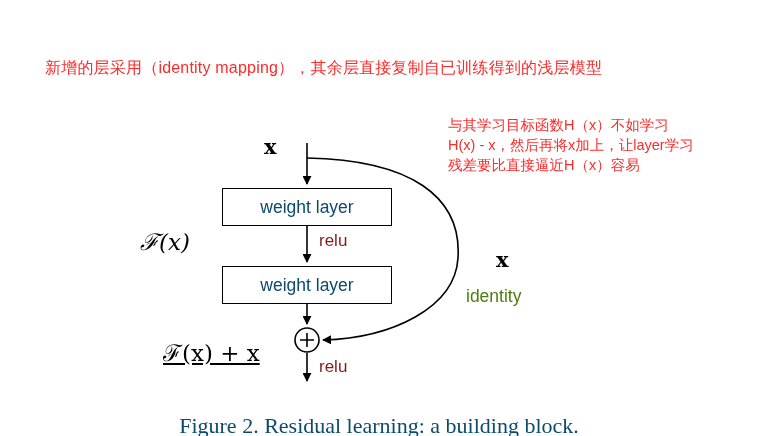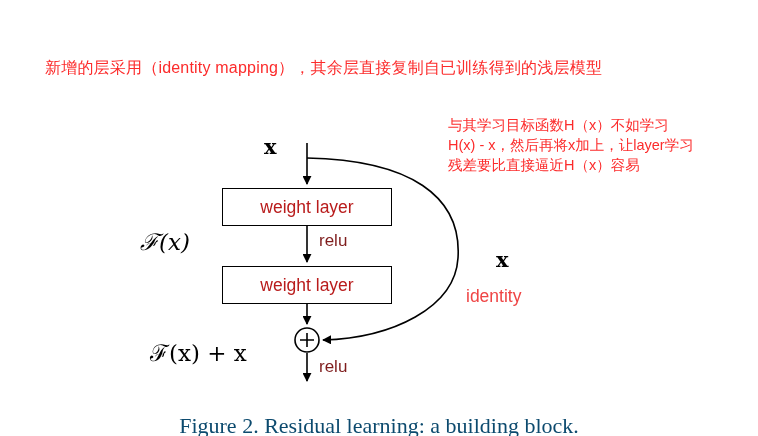--- a/index.html
+++ b/index.html
@@ -25,36 +25,36 @@
     line-height:20px;
     white-space:nowrap;
   }
   .diagram-svg{position:absolute;left:0;top:0;width:758px;height:436px;}
   .weight-box{
     position:absolute;
     left:222px;width:168px;height:36px;
     border:1.6px solid #000;
     background:#fff;
     display:flex;align-items:center;justify-content:center;
-    font-size:17.5px;color:#b91c1c;
+    font-size:17.5px;color:#0c4a6e;
   }
   .box1{top:188px;}
   .box2{top:266px;}
   .math-label{
     font-family:"DejaVu Serif","Liberation Serif",serif;
     font-size:23px;color:#000;
     white-space:nowrap;
   }
   .bold-x{
     font-family:"DejaVu Serif","Liberation Serif",serif;
     font-weight:bold;
     font-size:21px;color:#000;
   }
   .relu-label{font-size:17px;color:#7f1d1d;}
-  .identity-label{font-size:17.5px;color:#ef4444;}
+  .identity-label{font-size:17.5px;color:#4d7c0f;}
   .caption{
     position:absolute;
     left:0;top:393px;width:758px;
     text-align:center;
     font-family:"Liberation Serif","DejaVu Serif",serif;
     font-size:22px;color:#0c4a6e;margin-top:20px;
   }
 </style>
 </head>
 <body>
@@ -99,19 +99,19 @@
   <div class="weight-box box2">weight layer</div>
 
   <div class="abs relu-label" style="left:319px;top:231px;">relu</div>
 
   <div class="abs math-label" style="left:140px;top:225px;font-style:italic;">ℱ(x)</div>
 
   <div class="abs bold-x" style="left:496px;top:247px;">x</div>
 
   <div class="abs identity-label" style="left:466px;top:286px;">identity</div>
 
-  <div class="abs math-label" style="left:150px;top:336px;">ℱ(x) + x</div>
+  <div class="abs math-label" style="left:163px;top:336px;text-decoration:underline;">ℱ(x) + x</div>
 
   <div class="abs relu-label" style="left:319px;top:357px;">relu</div>
 
   <div class="caption">Figure 2. Residual learning: a building block.</div>
 
 </div>
 
 </body></html>

